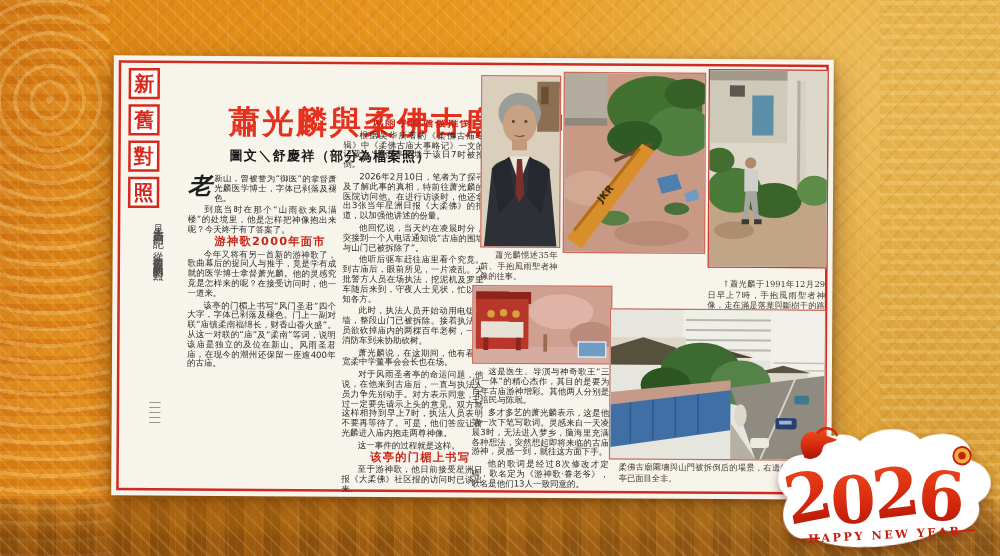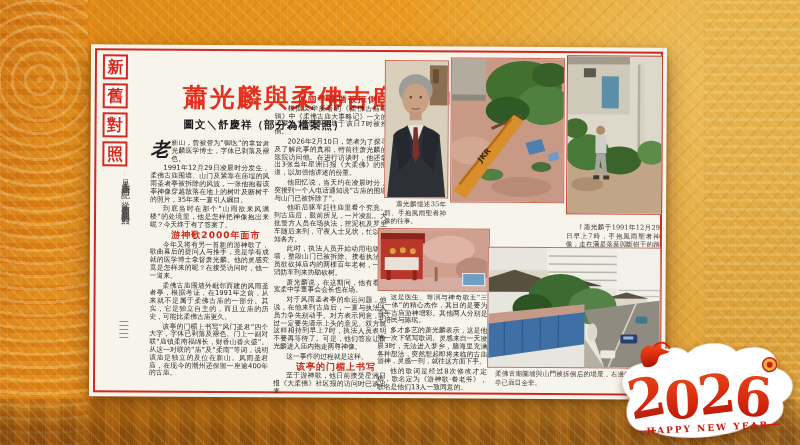--- a/index.html
+++ b/index.html
@@ -77,25 +77,23 @@
       <div class="mast-box">照</div>
       <div class="mast-slogan">見先人走過的印記。從新山舊景與新貌的對照。</div>
       <div class="mast-lines"></div>
     </div>
 
     <div class="title">蕭光麟與柔佛古廟遊神</div>
     <div class="byline">圖文＼舒慶祥（部分為檔案照）</div>
 
     <div class="col" style="left:60px;top:95px;width:119px;height:253px;">
       <p class="np"><span class="dropcap">老</span><span>新山，曾被誉为“御医”的拿督萧光麟医学博士，字体已剥落及褪色。</span></p>
-      <p>1991年12月29日凌晨时分发生，柔佛古庙围墙、山门及紧靠在庙埕的风雨圣者亭被拆除的风波，一张他抱着该亭神像穿越散落在地上的树叶及断树干的照片，35年来一直引人瞩目。</p>
       <p>到底当时在那个“山雨欲来风满楼”的处境里，他是怎样把神像抱出来呢？今天终于有了答案了。</p>
       <p class="subhead">游神歌2000年面市</p>
       <p>今年又将有另一首新的游神歌了，歌曲幕后的提问人与推手，竟是学有成就的医学博士拿督萧光麟。他的灵感究竟是怎样来的呢？在接受访问时，他一一道来。</p>
-      <p>柔佛古庙围墙外毗邻而建的风雨圣者亭，根据考证，在1991年之前，从来就不是属于柔佛古庙的一部分。其实，它是独立自主的，而且立庙的历史，可能比柔佛古庙更久。</p>
       <p>该亭的门楣上书写“风门圣君”四个大字，字体已剥落及褪色。门上一副对联“庙镇柔南福绵长，财香山香火盛”。从这一对联的“庙”及“柔南”等词，说明该庙是独立的及位在新山。风雨圣君庙，在现今的潮州还保留一座逾400年的古庙。</p>
     </div>
 
     <div class="col" style="left:184px;top:50px;width:113px;height:298px;">
       <p class="subhead">风雨亭侧墙被推倒</p>
       <p>根据吴华所著的《柔佛古庙专辑》中《柔佛古庙大事略记》一文的记载：“风雨亭倒墙于该日7时被推倒。”</p>
       <p>2026年2月10日，笔者为了探寻及了解此事的真相，特前往萧光麟的医院访问他。在进行访谈时，他还拿出3张当年星洲日报《大柔佛》的报道，以加强他讲述的份量。</p>
       <p>他回忆说，当天约在凌晨时分，突接到一个人电话通知说“古庙的围墙与山门已被拆除了”。</p>
       <p>他听后驱车赶往庙里看个究竟。到古庙后，眼前所见，一片凌乱。大批警方人员在场执法，挖泥机及罗里车随后来到，守夜人士见状，忙以通知各方。</p>
       <p>此时，执法人员开始动用电锯钻墙，整段山门已被拆除。接着执法人员欲砍掉庙内的两棵百年老树，一辆消防车到来协助砍树。</p>

